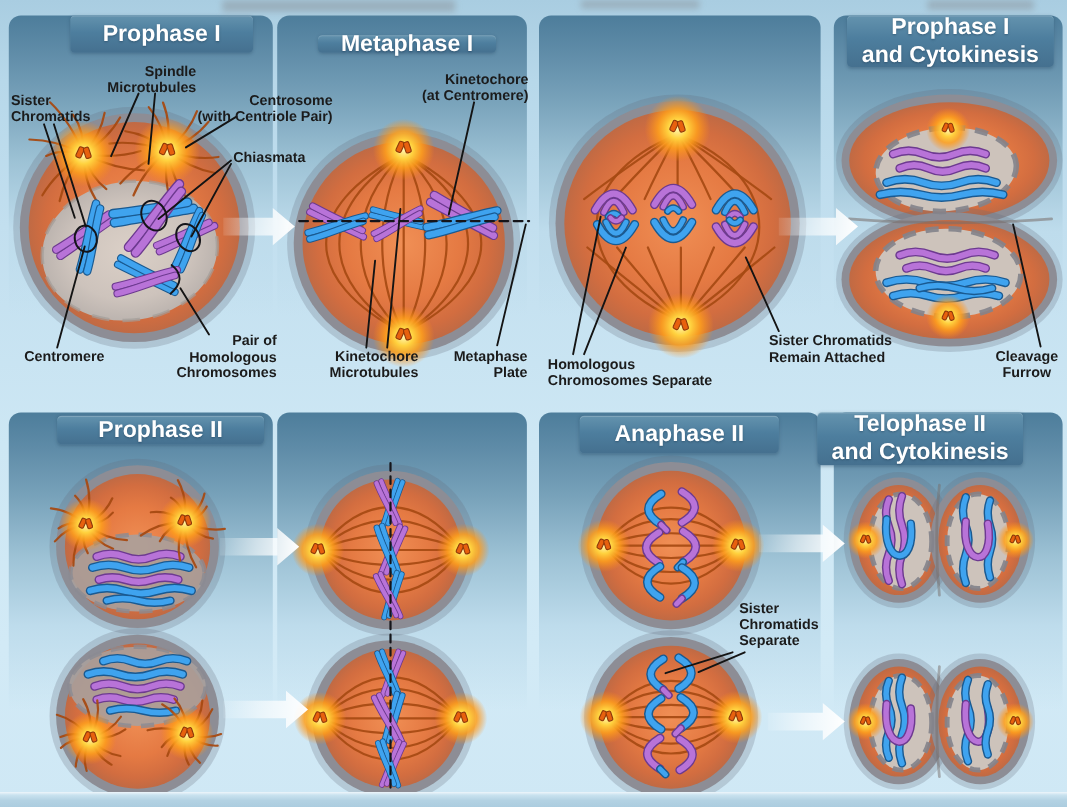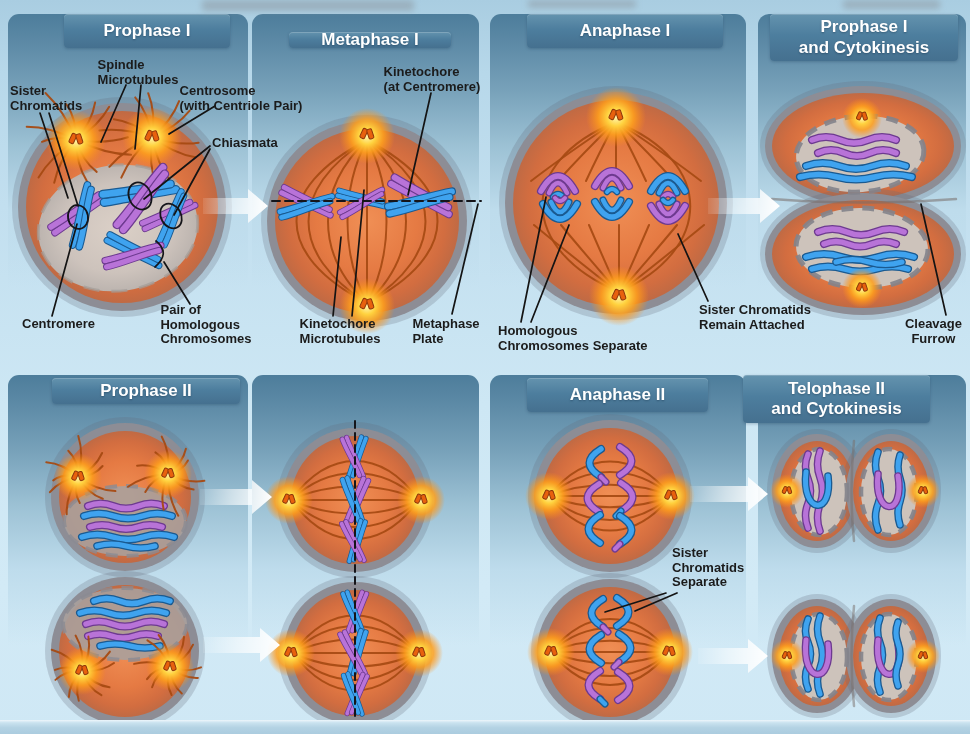--- a/index.html
+++ b/index.html
@@ -4,26 +4,26 @@
 <style>
   html,body{margin:0;padding:0;background:#9fc2d6;}
   .stage{position:relative;width:970px;height:734px;overflow:hidden;
     background:linear-gradient(180deg,#a9cde1 0%,#b7d8ea 10%,#c2dfef 28%,#cde7f4 55%,#d2eaf6 80%,#cfe8f5 100%);
     font-family:"Liberation Sans",sans-serif;}
   .panel{position:absolute;z-index:1;border-radius:11px;
     background:linear-gradient(180deg,#4d7d9b 0%,#5e8ba7 9%,#78a2ba 22%,#9dc2d5 38%,#bedcec 56%,rgba(195,224,240,0) 78%);}
   #gfx{position:absolute;left:0;top:0;z-index:2;}
   .bar{position:absolute;z-index:3;display:flex;align-items:center;justify-content:center;
     background:linear-gradient(180deg,#6493ae 0%,#4d7e9e 45%,#45708f 100%);
-    border-radius:4px;color:#fff;font-weight:700;font-size:17px;text-align:center;
+    border-radius:4px;color:#fff;font-weight:700;font-size:21px;text-align:center;
     line-height:1.18;text-shadow:0 1px 2px rgba(10,30,50,.35);
     box-shadow:0 1px 3px rgba(20,50,80,.28), inset 0 1px 0 rgba(255,255,255,.18);}
   .bar span{white-space:pre-line;}
   .lbl{position:absolute;z-index:4;color:#1b1b1b;font-weight:700;font-size:13px;line-height:1.13;white-space:pre-line;}
-  .ac{text-align:left;transform:translateX(-50%);}
+  .ac{text-align:right;transform:translateX(-50%);}
   .ar{text-align:center;}
   .wm{position:absolute;z-index:5;background:#8e99a2;opacity:.55;filter:blur(3px);border-radius:2px;}
   .bstrip{position:absolute;z-index:5;left:0;right:0;top:720px;height:14px;
     background:linear-gradient(180deg,#eef6fb 0%,#c9e2ef 20%,#b3d2e3 55%,#abccdf 100%);}
 </style>
 </head>
 <body>
 
 <div class="stage">
 
@@ -678,23 +678,20 @@
         <path d="M666,593 L605,612" fill="none" stroke="#141414" stroke-width="1.7" stroke-linecap="round"></path>
         <path d="M677,593 L635,611" fill="none" stroke="#141414" stroke-width="1.7" stroke-linecap="round"></path>
       </g>
     </svg>
 
   <div class="bar" style="left:64px;top:14px;width:166px;height:34px">
       <span>Prophase I</span>
     </div>
   <div class="bar" style="left:289px;top:32px;width:162px;height:16px">
       <span>Metaphase I</span>
-    </div>
-  <div class="bar" style="left:527px;top:14px;width:196px;height:34px">
-      <span>Anaphase I</span>
     </div>
   <div class="bar" style="left:770px;top:14px;width:188px;height:47px">
       <span>Prophase I
 and Cytokinesis</span>
     </div>
   <div class="bar" style="left:52px;top:378px;width:188px;height:26px">
       <span>Prophase II</span>
     </div>
   <div class="bar" style="left:527px;top:378px;width:181px;height:34px">
       <span>Anaphase II</span>

